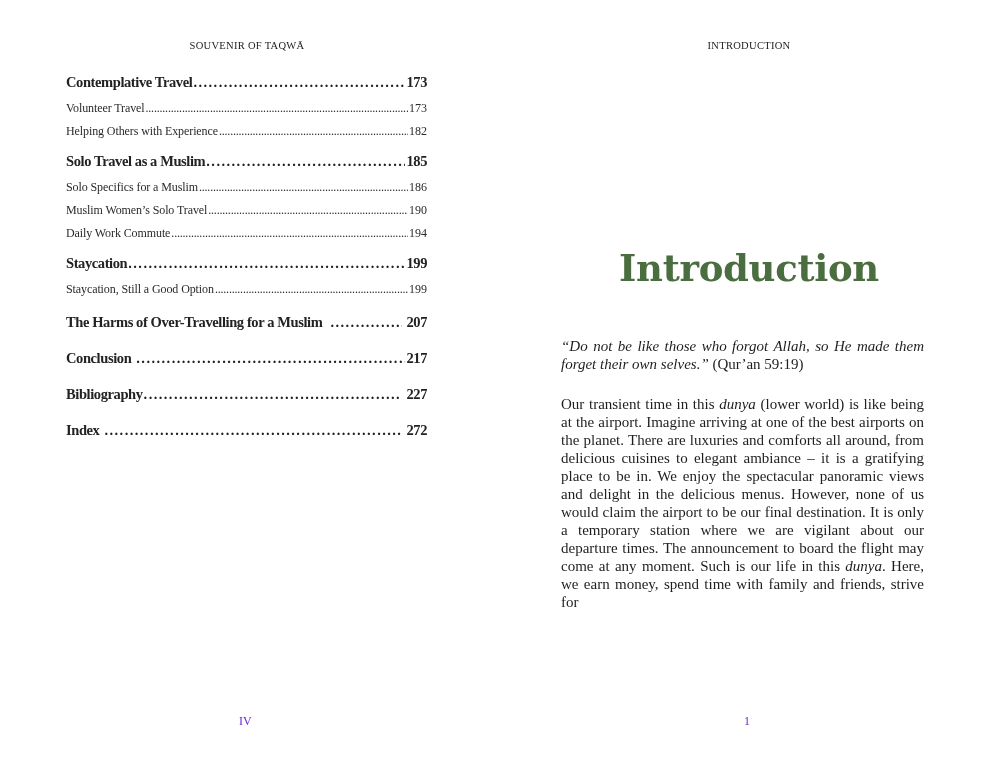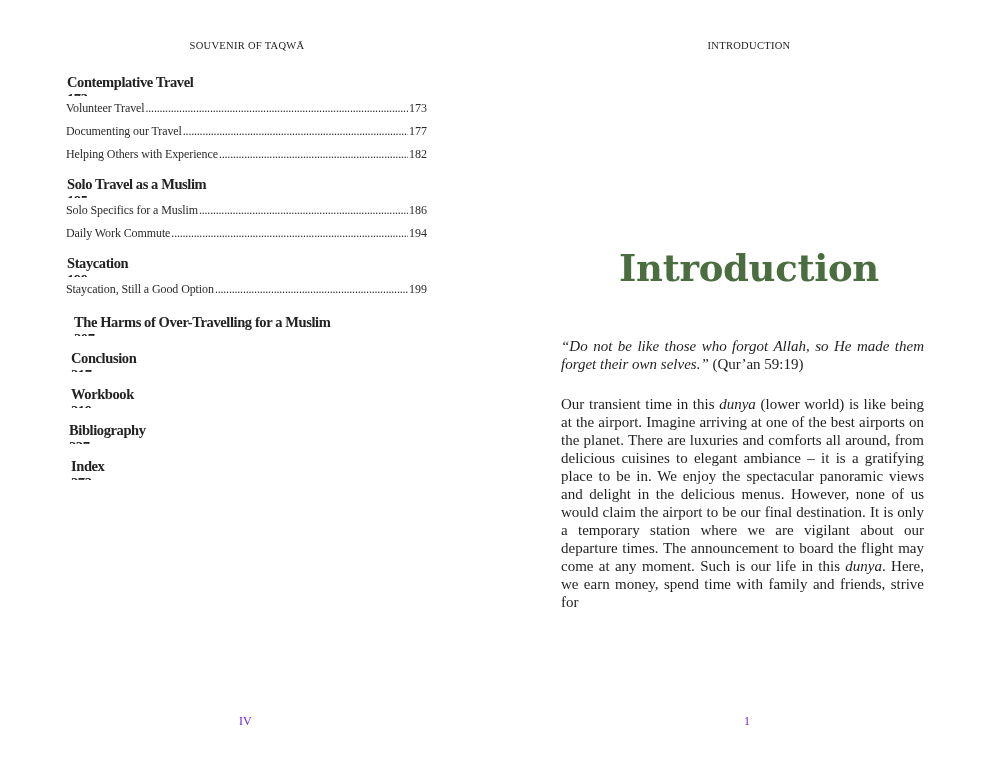--- a/index.html
+++ b/index.html
@@ -34,21 +34,20 @@
       flex: 1 1 auto; overflow: hidden; white-space: nowrap; margin: 0 1px;
     }
     .toc-row .dots::before {
       content: ". . . . . . . . . . . . . . . . . . . . . . . . . . . . . . . . . . . . . . . . . . . . . . . . . . . . . . . . . . . . . . . . . . . . . . . . . . . . . . . . . . . . . . . . . . . . . . . . . . . . . . . . . . . . . . . . . . . . . . . . . . . . . . . . . . .";
       letter-spacing: -1.6px;
     }
     .toc-row .p { flex: 0 0 auto; }
     .toc-row.main {
       font-weight: bold; font-size: 14.5px; height: 22px; margin-top: 0;
       letter-spacing: -0.4px;
-      flex-direction: column;
     }
     .toc-row.main .dots::before { letter-spacing: -1.1px; }
     .toc-row.sub { font-size: 12px; height: 23px; color: #2a2a2a; }
     .toc-row.sub .t { letter-spacing: -0.1px; }
 
     
     .chapter-title {
       position: absolute; top: 246px; left: 0; width: 508px; text-align: center;
       font-size: 37px; font-weight: bold; color: #4a6e40; letter-spacing: -0.3px;
       font-family: "DejaVu Serif", "Liberation Serif", serif;
@@ -73,38 +72,38 @@
         <span class="t">Contemplative Travel</span>
         <span class="dots"></span>
         <span class="p">173</span>
       </div>
     <div class="toc-row sub" style="margin-top:5px">
         <span class="t">Volunteer Travel</span>
         <span class="dots"></span>
         <span class="p">173</span>
       </div>
     <div class="toc-row sub">
-        <span class="t">Documenting our Travel</span>
-        <span class="dots"></span>
-        <span class="p">177</span>
-      </div>
-    <div class="toc-row sub">
         <span class="t">Helping Others with Experience</span>
         <span class="dots"></span>
         <span class="p">182</span>
       </div>
     <div class="toc-row main" style="margin-top:6px">
         <span class="t">Solo Travel as a Muslim</span>
         <span class="dots"></span>
         <span class="p">185</span>
       </div>
     <div class="toc-row sub" style="margin-top:5px">
         <span class="t">Solo Specifics for a Muslim</span>
         <span class="dots"></span>
         <span class="p">186</span>
+      </div>
+    <div class="toc-row sub">
+        <span class="t">Muslim Women’s Solo Travel</span>
+        <span class="dots"></span>
+        <span class="p">190</span>
       </div>
     <div class="toc-row sub">
         <span class="t">Daily Work Commute</span>
         <span class="dots"></span>
         <span class="p">194</span>
       </div>
     <div class="toc-row main" style="margin-top:6px">
         <span class="t">Staycation</span>
         <span class="dots"></span>
         <span class="p">199</span>
@@ -116,25 +115,20 @@
       </div>
     <div class="toc-row main" style="margin-top:9px">
         <span class="t">The Harms of Over-Travelling for a Muslim</span>
         <span class="dots" style="margin-left:8px"></span>
         <span class="p" style="margin-left:3px">207</span>
       </div>
     <div class="toc-row main" style="margin-top:14px">
         <span class="t">Conclusion</span>
         <span class="dots" style="margin-left:5px"></span>
         <span class="p">217</span>
-      </div>
-    <div class="toc-row main" style="margin-top:14px">
-        <span class="t">Workbook</span>
-        <span class="dots" style="margin-left:5px"></span>
-        <span class="p">219</span>
       </div>
     <div class="toc-row main" style="margin-top:14px">
         <span class="t">Bibliography</span>
         <span class="dots"></span>
         <span class="p" style="margin-left:3px">227</span>
       </div>
     <div class="toc-row main" style="margin-top:14px">
         <span class="t">Index</span>
         <span class="dots" style="margin-left:5px"></span>
         <span class="p" style="margin-left:3px">272</span>

